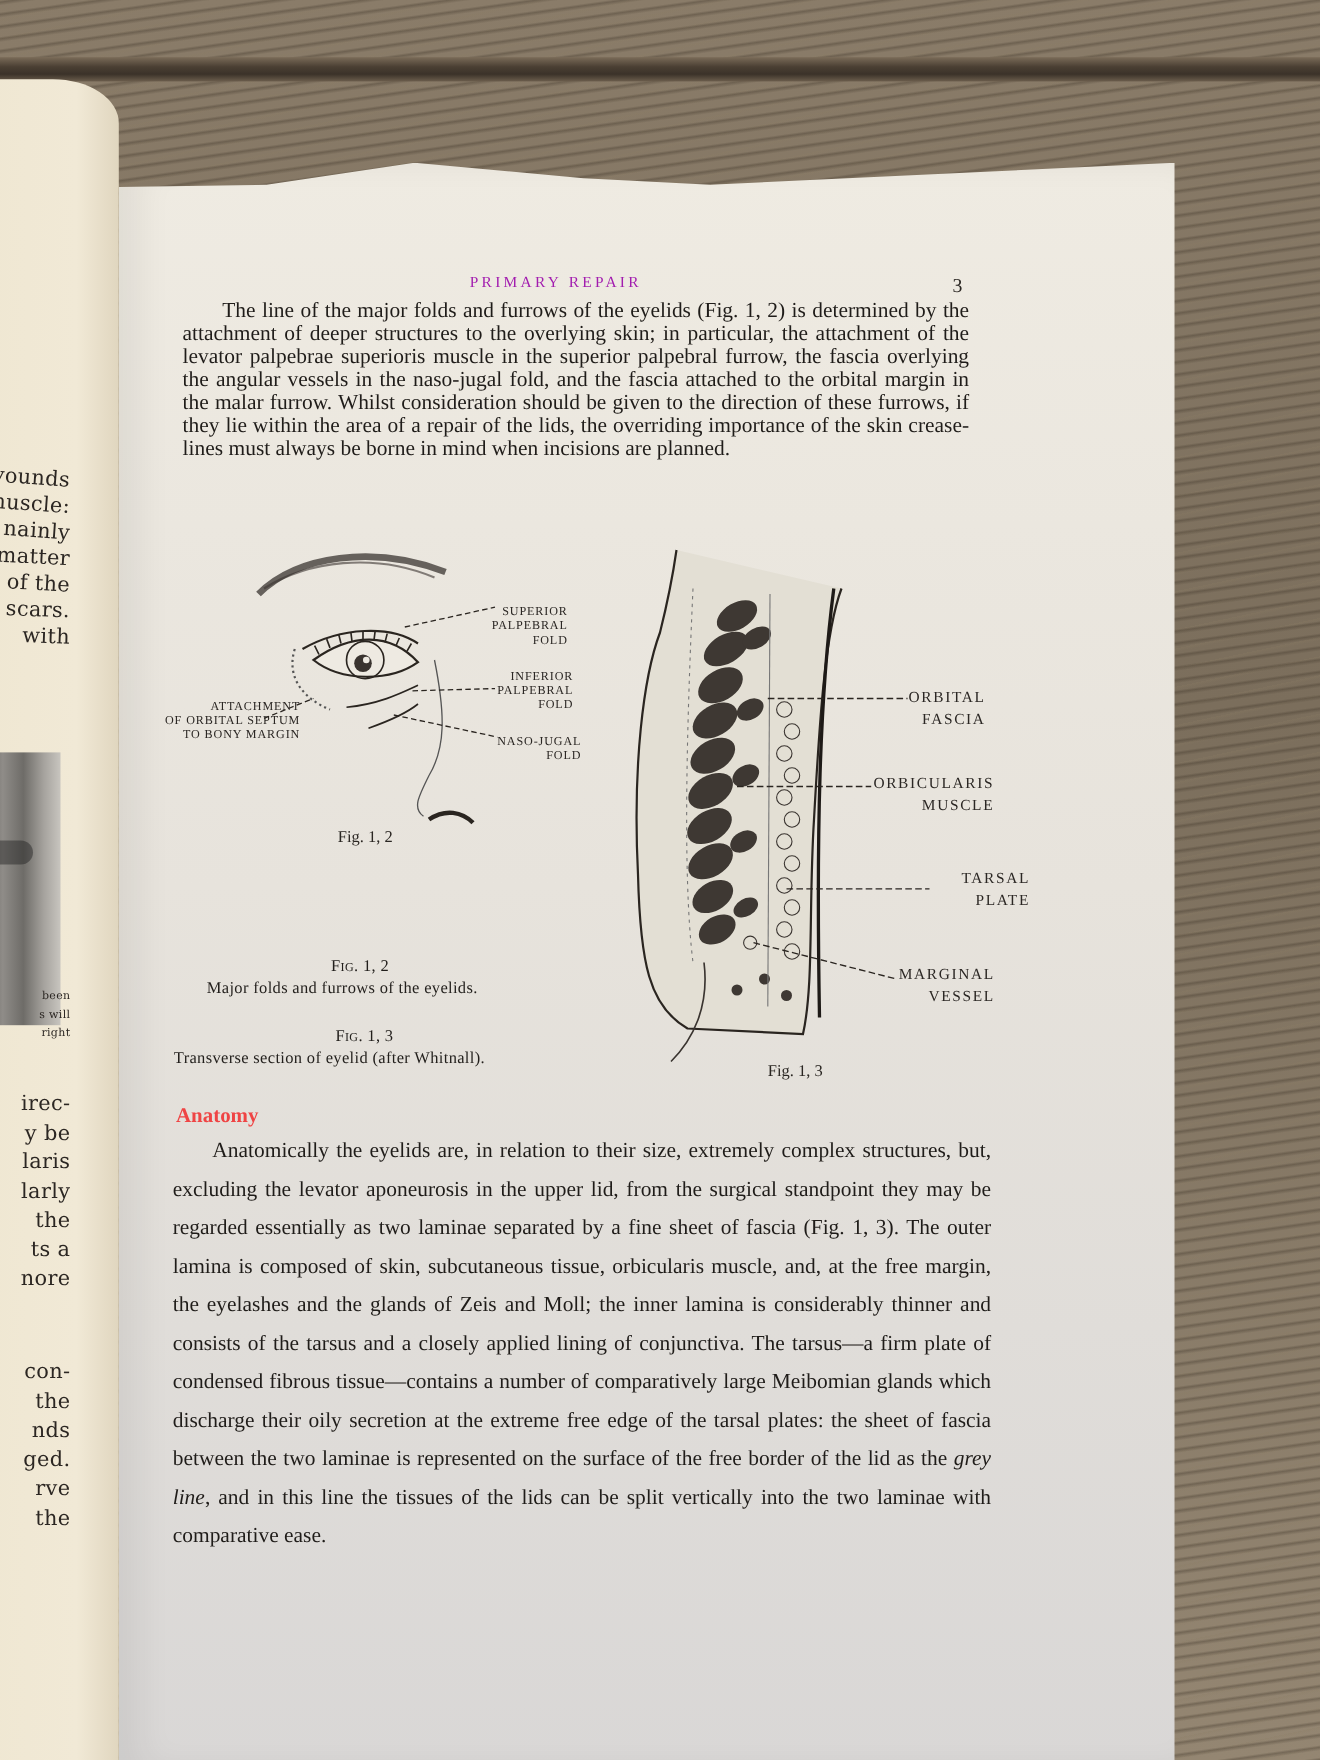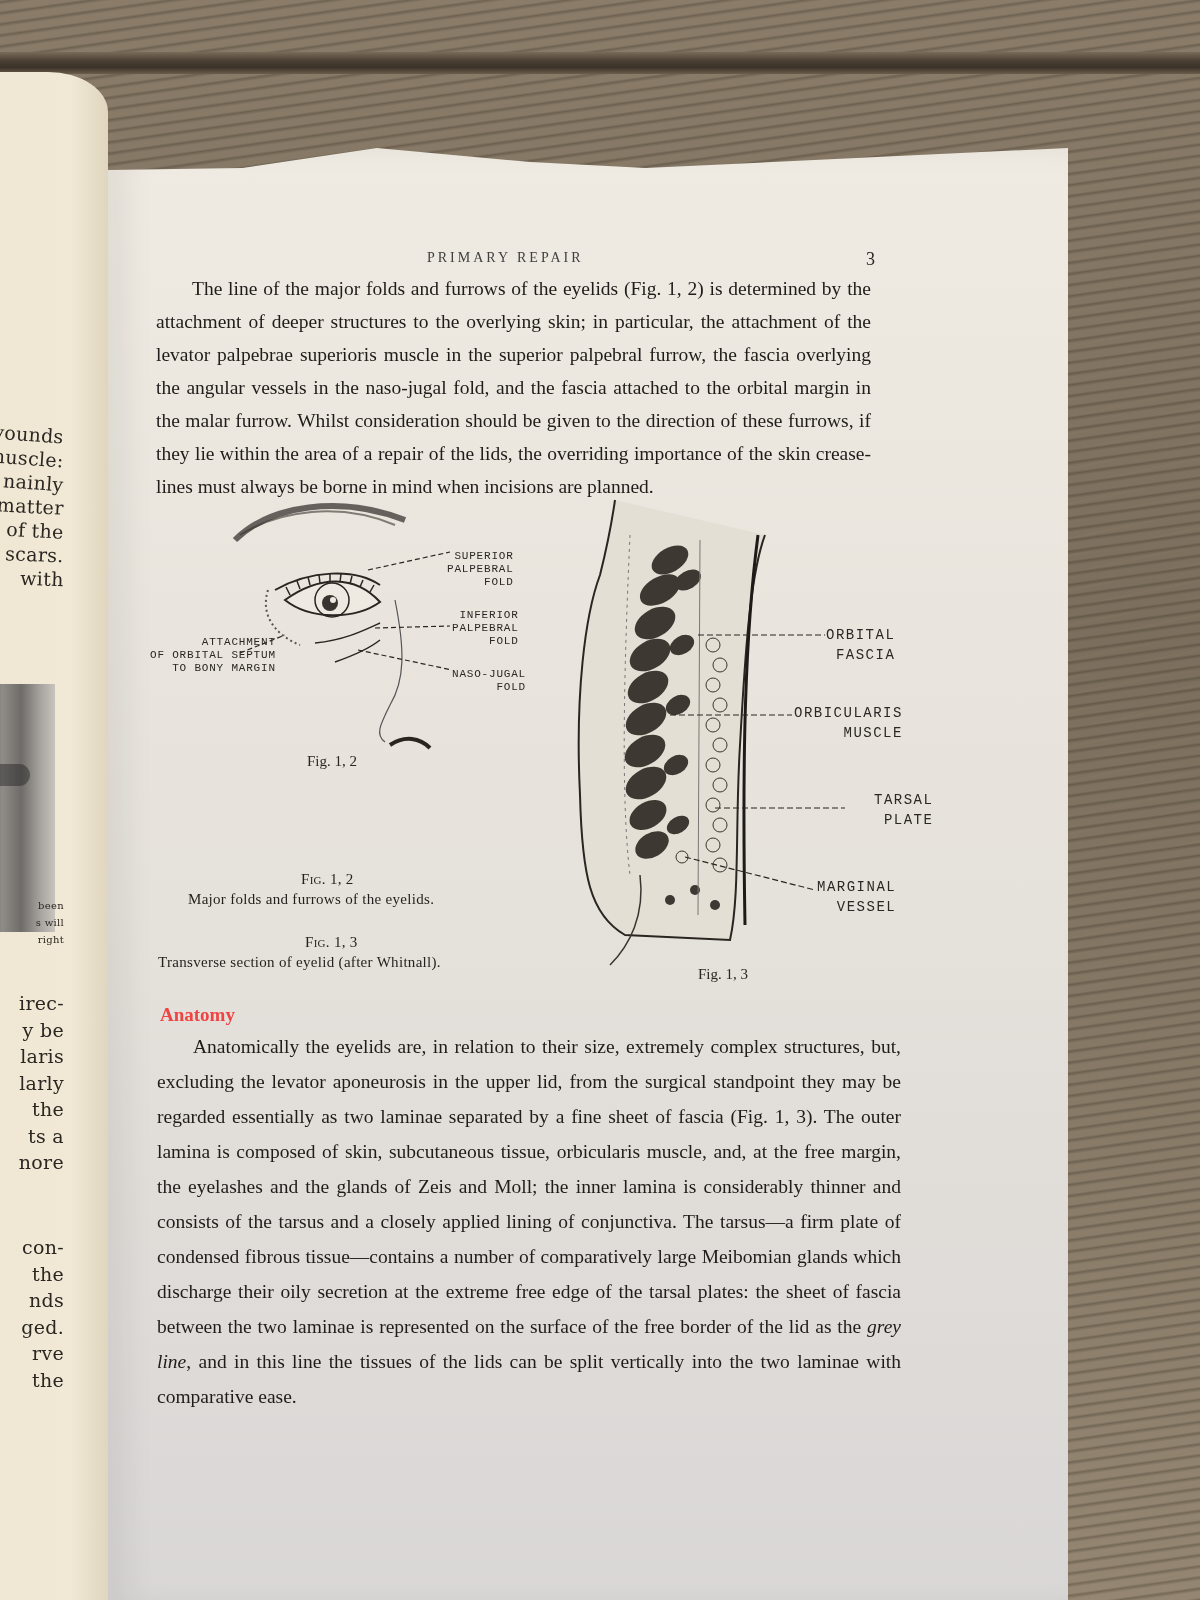--- a/index.html
+++ b/index.html
@@ -34,41 +34,41 @@
     background: rgba(30,30,30,0.45); border-radius: 0 40px 40px 0;
   }
   
   .page {
     position: absolute; left: 108px; top: 148px; width: 960px; height: 1460px;
     background: linear-gradient(180deg, #efebe2 0%, #e7e3dc 45%, #d9d7d6 100%);
     clip-path: polygon(0 22px, 14% 20px, 28% 0px, 44% 14px, 56% 20px, 100% 0px, 100% 100%, 0 100%);
     box-shadow: inset 20px 0 30px rgba(0,0,0,0.06);
   }
   .running-head {
-    position: absolute; left: 427px; top: 250px; font-size: 14px; letter-spacing: 3px; color: #404040;
+    position: absolute; left: 427px; top: 250px; font-size: 14px; letter-spacing: 3px; color: #a21caf;
   }
   .page-number {
     position: absolute; left: 866px; top: 249px; font-size: 18px; color: #2a2622;
   }
   .body-text {
-    position: absolute; left: 156px; width: 715px; font-size: 19.5px; line-height: 33px; color: #1f1c19;
+    position: absolute; left: 166px; width: 715px; font-size: 19.5px; line-height: 21px; color: #1f1c19;
     text-align: justify;
   }
   .body-text p { margin: 0; text-indent: 36px; }
   .para-1 { top: 272px; }
   .para-2 { top: 1029px; left: 157px; width: 744px; line-height: 35px; }
   .heading {
     position: absolute; left: 160px; top: 1004px; font-weight: bold; font-size: 19px; color: #ef4444;
   }
   .fig-label {
     position: absolute; font-size: 15px; color: #2a2622; white-space: nowrap;
   }
   .caption { position: absolute; font-size: 15px; color: #221f1c; white-space: nowrap; letter-spacing: 0.3px; }
   .diag-label {
-    position: absolute; font-family: Liberation Mono, monospace; font-size: 11px; line-height: 13px;
+    position: absolute; font-family: Liberation Serif, serif; font-size: 11px; line-height: 13px;
     color: #2b2724; letter-spacing: 0.8px; white-space: pre; text-align: right;
   }
   .diag-label.l { text-align: right; }
   .diag-label.big { font-size: 14px; line-height: 20px; letter-spacing: 1.5px; }
   svg.fig { position: absolute; overflow: visible; }
 </style>
 </head>
 <body>
 
 <div class="table-seam"></div>

